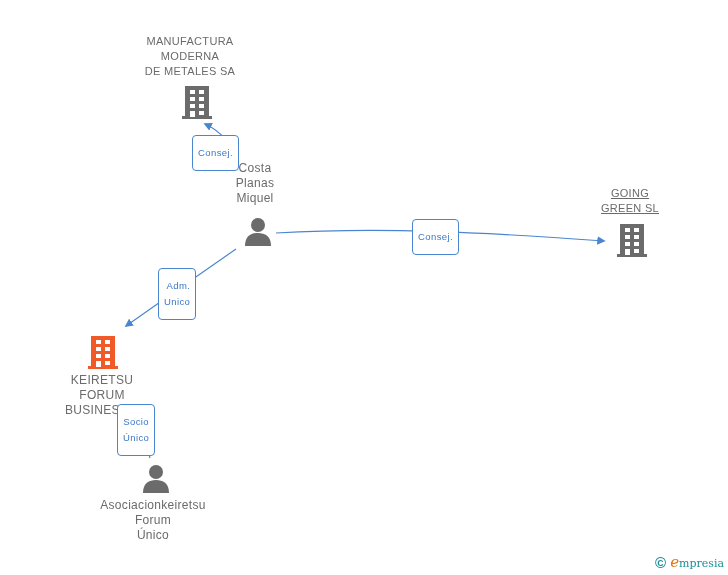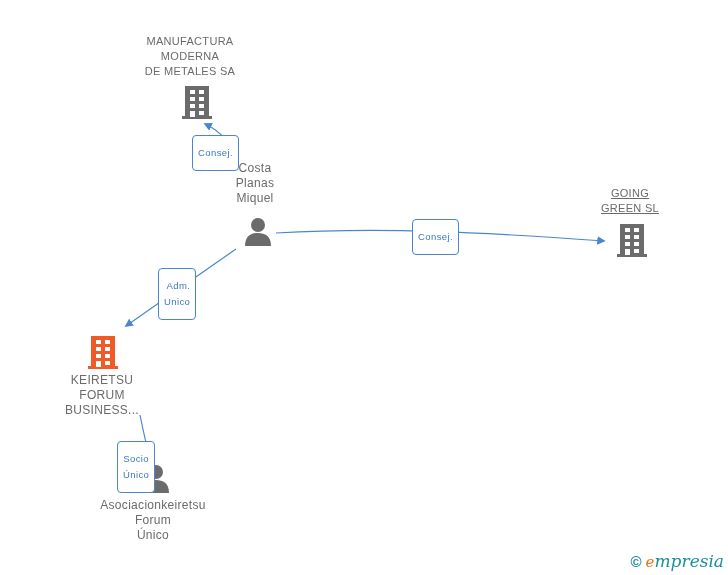--- a/index.html
+++ b/index.html
@@ -8,21 +8,21 @@
   #edges { position: absolute; left: 0; top: 0; width: 728px; height: 575px; }
   .node-label { position: absolute; text-align: center; color: #6b6b6b;
                 font-size: 11px; line-height: 15px; letter-spacing: 0.3px; white-space: pre-line; }
   .node-label.person { font-size: 12px; }
   .icon { position: absolute; }
   .edge-label { position: absolute; background: #fff; border: 1px solid #4a86d0;
                 border-radius: 4px; color: #3a78c8; font-size: 9.5px; line-height: 16px;
                 text-align: center; padding: 9px 5px; white-space: pre-line; letter-spacing: 0.4px; }
   .footer { position: absolute; right: 4px; bottom: 4px; display: flex; align-items: center; gap: 4px; }
   .footer .copy { color: #1a8f9a; font-size: 15px; font-weight: bold; }
-  .footer .brand { color: #1a8f9a; font-family: "DejaVu Serif", serif; font-style: italic; font-size: 17px; }
+  .footer .brand { color: #1a8f9a; font-family: "DejaVu Serif", serif; font-size: 11px; }
   .footer .brand-e { color: #e8730c; font-size: 15px; font-style: italic; font-family: "DejaVu Serif", serif; }
 </style>
 </head>
 <body>
 
 <svg id="edges" viewBox="0 0 728 575">
   <defs>
     <marker id="arrow" viewBox="0 0 10 10" refX="8" refY="5" markerWidth="7" markerHeight="7" orient="auto">
       <path d="M0,0 L10,5 L0,10 z" fill="#4a86d0"></path>
     </marker>
@@ -99,21 +99,21 @@
   <path d="M2,30 C2,20 8,17 15,17 C22,17 28,20 28,30 z" fill="#6b6b6b"></path>
 </svg>
 <div class="node-label person" style="left:88px; top:498px; width:130px;">Asociacionkeiretsu
 Forum
 Único</div>
 
 <div class="edge-label" style="left:192px; top:135px;">Consej.</div>
 <div class="edge-label" style="left:412px; top:219px;">Consej.</div>
 <div class="edge-label" style="left:158px; top:268px;text-align:right;">Adm.
 Unico</div>
-<div class="edge-label" style="left:117px; top:441px;">Socio
+<div class="edge-label" style="left:117px; top:404px;">Socio
 Único</div>
 
 <div class="footer">
   <span class="copy">©</span>
   <span>
     <span class="brand-e">e</span><span class="brand">mpresia</span>
   </span>
 </div>
 
 </body></html>

